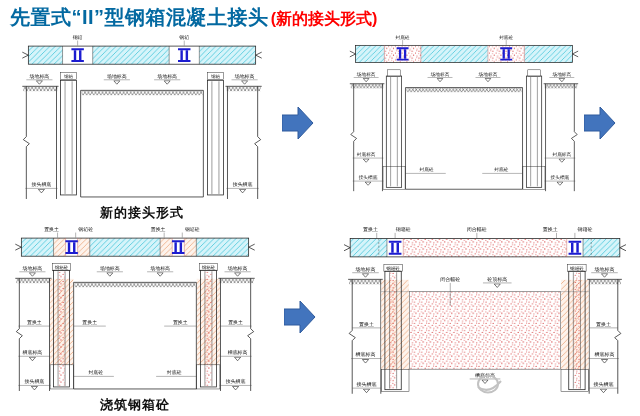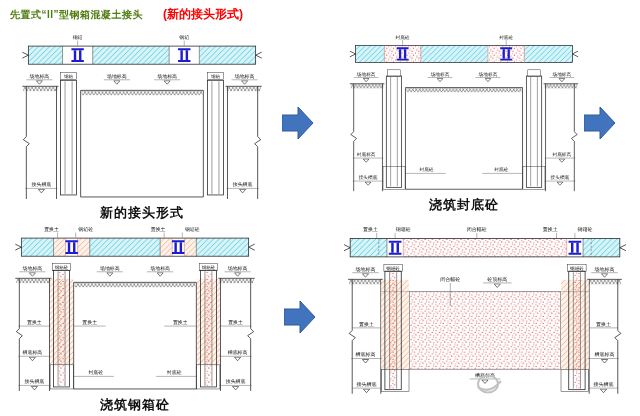--- a/index.html
+++ b/index.html
@@ -1,20 +1,20 @@
 <!DOCTYPE html>
 <html><head>
 <meta charset="utf-8">
 <style>
   html,body{margin:0;padding:0;background:#fff;}
   .stage{position:relative;width:640px;height:416px;background:#fff;overflow:hidden;
          font-family:"Liberation Sans",sans-serif;}
   .title{position:absolute;left:10px;top:4px;white-space:nowrap;}
-  .title .main{font-size:10px;font-weight:bold;color:#4d7c0f;letter-spacing:.5px;}
-  .title .note{font-size:12px;font-weight:bold;color:#f00;margin-left:20px;}
+  .title .main{font-size:20px;font-weight:bold;color:#0369a1;letter-spacing:.5px;}
+  .title .note{font-size:16px;font-weight:bold;color:#f00;margin-left:2px;}
   .panel{position:absolute;}
   .panel svg{display:block;}
   .cap{text-align:center;font-weight:bold;font-size:13px;color:#111;margin-top:1px;letter-spacing:1px;}
   .arrow{position:absolute;}
   .wm{position:absolute;left:476px;top:372px;display:flex;align-items:center;color:#b5b5b5;
       font-size:15px;font-weight:bold;letter-spacing:2px;white-space:nowrap;}
   
   .e{stroke:#222;stroke-width:.75;fill:none;}
   .t{stroke:#222;stroke-width:.45;fill:none;}
   .rd{stroke:#c96a6a;stroke-width:.5;fill:none;}
@@ -183,21 +183,20 @@
         <path class="ld" d="M64,149.5 H106 M144,149.5 H186"></path>
         <text class="lb" x="86" y="147.5">封底砼</text>
         <text class="lb" x="164" y="147.5">封底砼</text>
         <path class="ld" d="M9,157.5 H41 M209,157.5 H241"></path>
         <use href="#tri" x="21.5" y="158" width="7" height="4.4"></use>
           <use href="#tri" x="221.5" y="158" width="7" height="4.4"></use>
         <text class="lb" x="25" y="155.5">接头槽底</text>
         <text class="lb" x="225" y="155.5">接头槽底</text>
       </g>
     </svg>
-    <div class="cap">浇筑封底砼</div>
   </div>
 
   <div class="panel" style="left:9px;top:222px;width:252px;">
     <svg viewBox="0 0 250 172" width="252" height="173">
       <g>
         <rect x="12" y="16" width="32" height="18" fill="url(#hc)"></rect>
         <rect x="80" y="16" width="70" height="18" fill="url(#hc)"></rect>
         <rect x="186" y="16" width="52" height="18" fill="url(#hc)"></rect>
         <rect x="44" y="16" width="12" height="18" fill="url(#hp)"></rect>
         <rect x="68" y="16" width="12" height="18" fill="url(#hp)"></rect>

